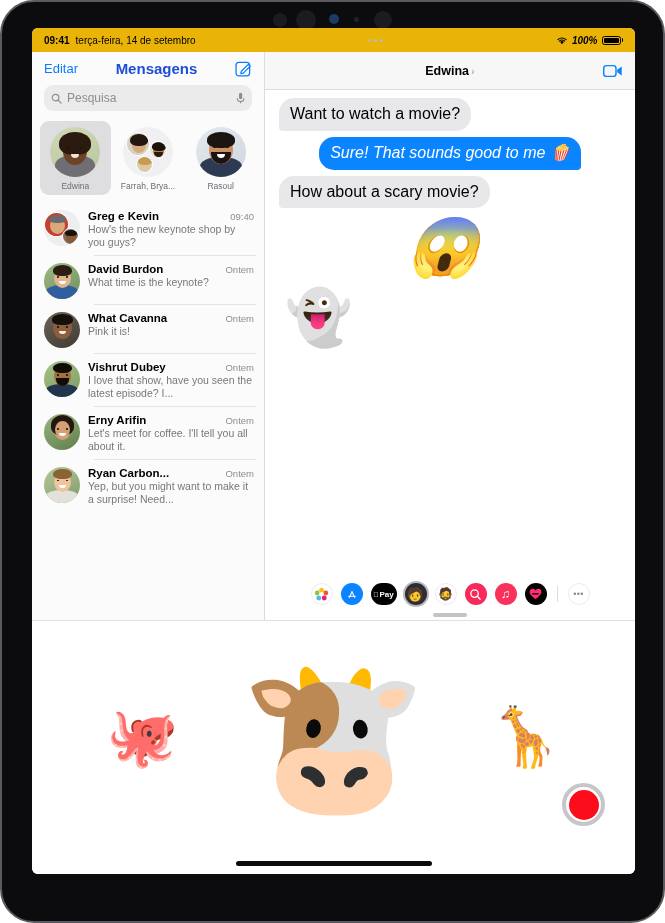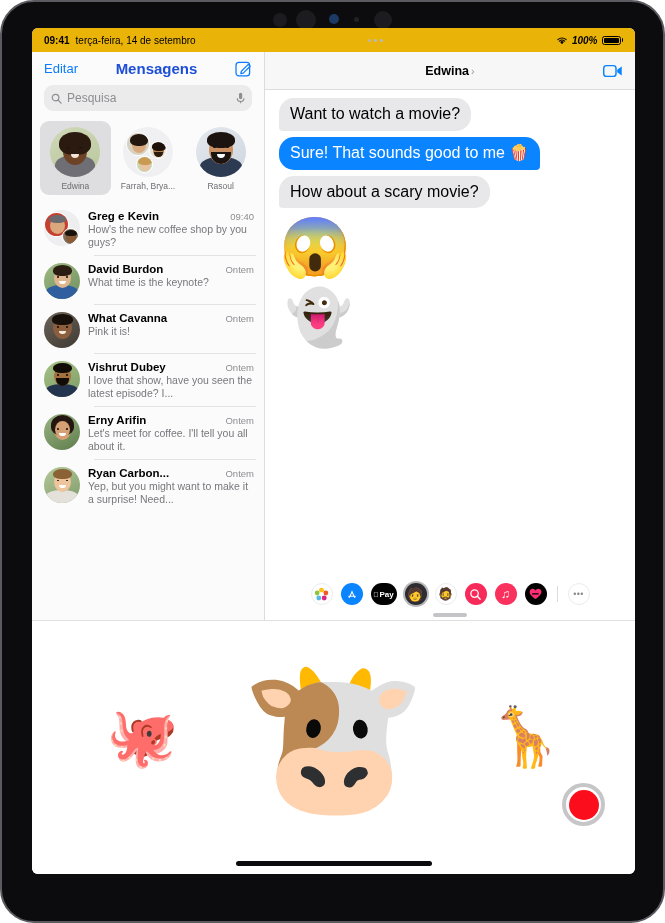--- a/index.html
+++ b/index.html
@@ -100,21 +100,21 @@
     height: 38px; flex: 0 0 38px; background: #f7f7f7;
     border-bottom: 1px solid #dcdcdd;
     display: flex; align-items: center; padding: 0 12px; position: relative;
   }
   .chat-title { position: absolute; left: 0; right: 0; text-align: center; font-size: 12.5px; font-weight: bold; color: #000; }
   .chat-title span.chev { color: #9a9aa0; font-weight: normal; margin-left: 2px; font-size: 11px; }
   .facetime { margin-left: auto; z-index: 2; }
 
   .thread { flex: 1 1 auto; padding: 8px 14px 4px; overflow: hidden; display: flex; flex-direction: column; gap: 6px; }
   .row { display: flex; }
-  .row.out { justify-content: flex-start; }
+  .row.out { justify-content: center; font-style: italic; }
   .bubble {
     max-width: 78%; padding: 6px 11px; border-radius: 15px;
     font-size: 16px; line-height: 1.3; position: relative;
   }
   .bubble.in { background: #e8e8ea; color: #000; border-bottom-left-radius: 4px; }
   .bubble.out { background: #0a84ff; color: #fff; border-bottom-right-radius: 4px; }
   .deliv { font-size: 8px; color: #8d8d92; text-align: right; margin-top: 2px; padding-right: 4px; }
   .sticker { font-size: 54px; line-height: 1; }
   .sticker.memoji { font-size: 58px; }
 
@@ -291,21 +291,21 @@
                 <span class="bg" style="background:#7e6f5c"></span>
                 <span class="head" style="left:3px;top:3px;width:10px;height:11px;background:#8a5a36"></span>
                 <span class="hair" style="left:2px;top:1px;width:12px;height:6px;background:#19110b"></span>
               </span>
             </div>
             <div class="conv-body">
               <div class="conv-top">
                 <span class="conv-name">Greg e Kevin</span>
                 <span class="conv-time">09:40</span>
               </div>
-              <div class="conv-prev">How's the new coffee shop by you guys?</div>
+              <div class="conv-prev">How's the new keynote shop by you guys?</div>
             </div>
           </div>
 
 
           <div class="conv">
             <div class="conv-av">
               <span class="bg" style="background:linear-gradient(150deg,#9fba86,#6f8f5c)"></span>
               <span class="body" style="width:32px;height:14px;background:#2f5f9e"></span>
               <span class="head" style="left:10px;top:5px;width:17px;height:20px;background:#e0b68e"></span>
               <span class="hair" style="left:9px;top:2px;width:19px;height:11px;background:#2b1d12"></span>

